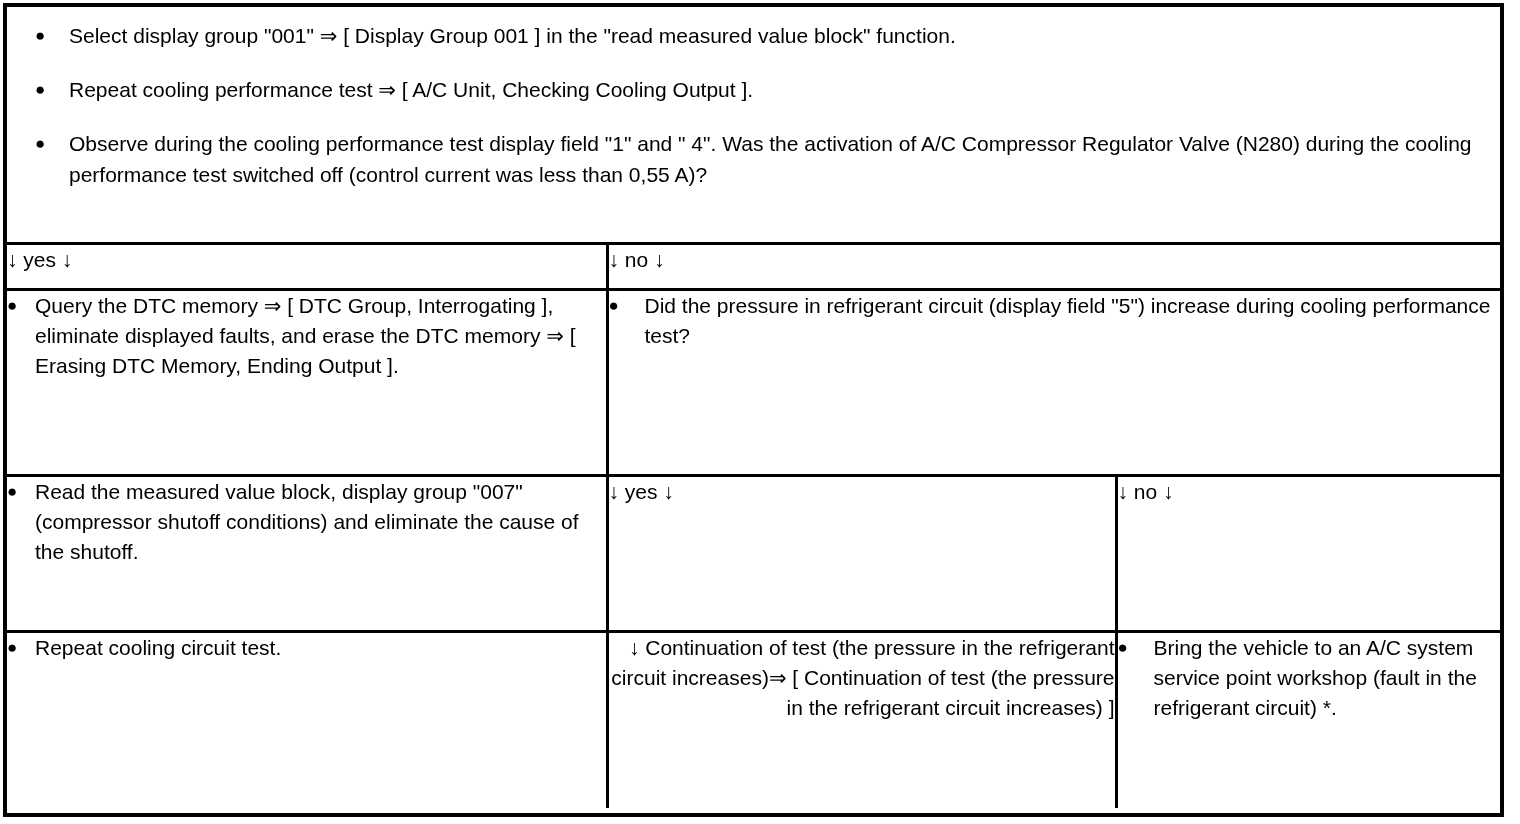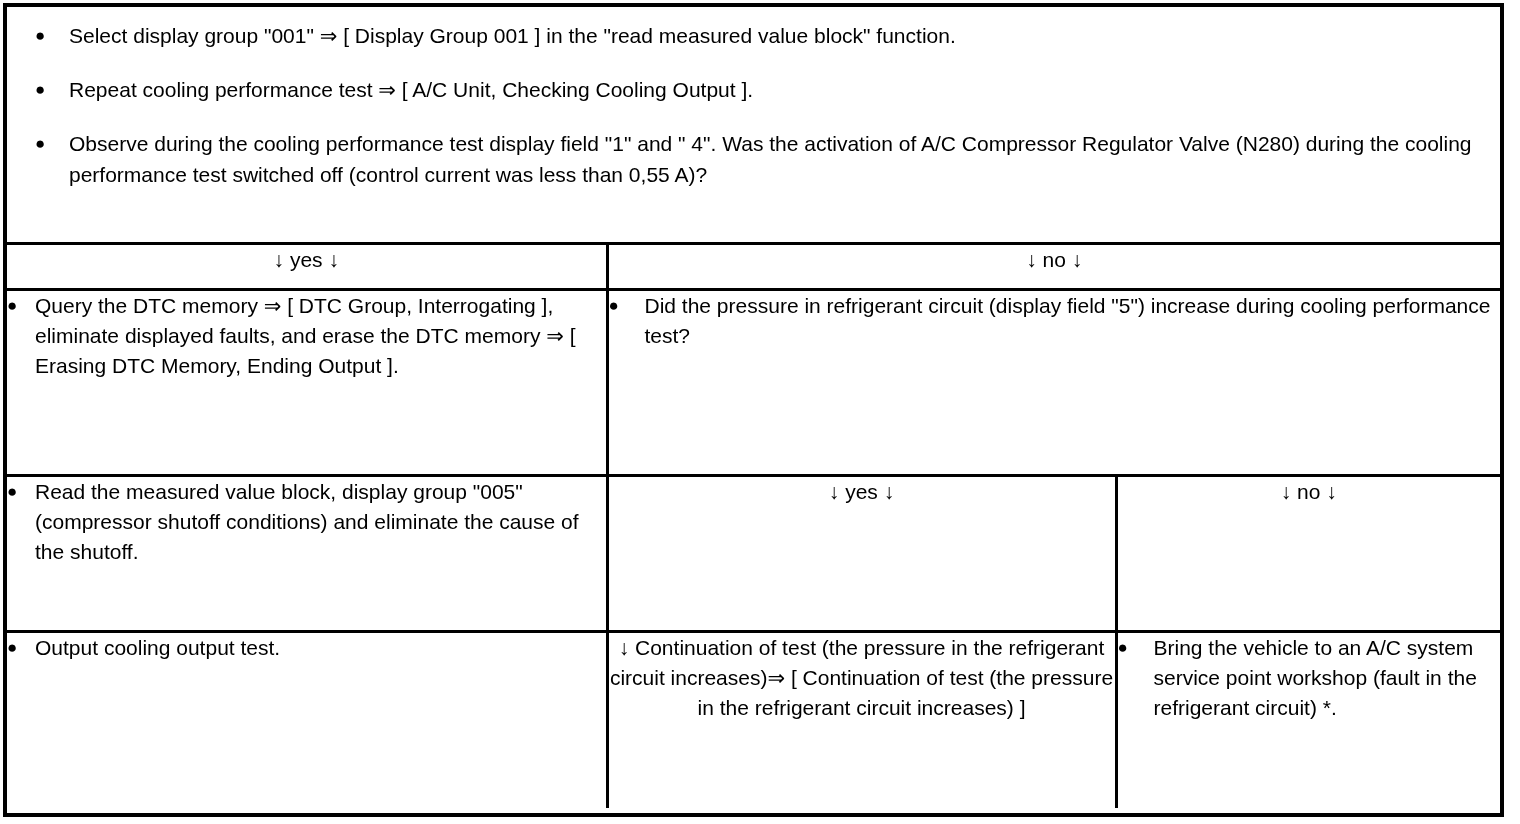--- a/index.html
+++ b/index.html
@@ -60,30 +60,30 @@
     padding: 0;
     overflow: hidden;
   }
   tr.r1 { height: 46px; }
   tr.r2 { height: 186px; }
   tr.r3 { height: 156px; }
   tr.r4 { height: 176px; }
   tr.r1 td, tr.r2 td, tr.r3 td { border-bottom: 3px solid #000000; }
   td.v { border-left: 3px solid #000000; }
   td.hdr {
-    text-align: center;
+    text-align: left;
     padding-top: 6px;
     vertical-align: top;
   }
   td.cell { padding: 7px 8px 0 18px; }
   td.cell .brow { line-height: 30px; }
   td.cell .dot { flex: 0 0 28px; line-height: 30px; }
   td.cell.wdot .dot { flex: 0 0 36px; }
   td.center-cell {
-    text-align: center;
+    text-align: right;
     padding: 6px 6px 0 6px;
   }
 </style>
 </head>
 <body>
 
 <div class="page">
   <div class="frame">
 
     <div class="intro">
@@ -130,36 +130,36 @@
             <span class="dot">●</span>
             <span class="btxt">Did the pressure in refrigerant circuit (display field "5") increase during cooling performance test?</span>
           </div>
         </td>
       </tr>
 
       <tr class="r3">
         <td class="cell">
           <div class="brow">
             <span class="dot">●</span>
-            <span class="btxt">Read the measured value block, display group "005" (compressor shutoff conditions) and eliminate the cause of the shutoff.</span>
+            <span class="btxt">Read the measured value block, display group "007" (compressor shutoff conditions) and eliminate the cause of the shutoff.</span>
           </div>
         </td>
         <td class="hdr v">
           <span>↓ yes ↓</span>
         </td>
         <td class="hdr v">
           <span>↓ no ↓</span>
         </td>
       </tr>
 
       <tr class="r4">
         <td class="cell">
           <div class="brow">
             <span class="dot">●</span>
-            <span class="btxt">Output cooling output test.</span>
+            <span class="btxt">Repeat cooling circuit test.</span>
           </div>
         </td>
         <td class="center-cell v">
           <span>↓ Continuation of test (the pressure in the refrigerant circuit increases)⇒ [ Continuation of test (the pressure in the refrigerant circuit increases) ]</span>
         </td>
         <td class="cell wdot v">
           <div class="brow">
             <span class="dot">●</span>
             <span class="btxt">Bring the vehicle to an A/C system service point workshop (fault in the refrigerant circuit) *.</span>
           </div>

